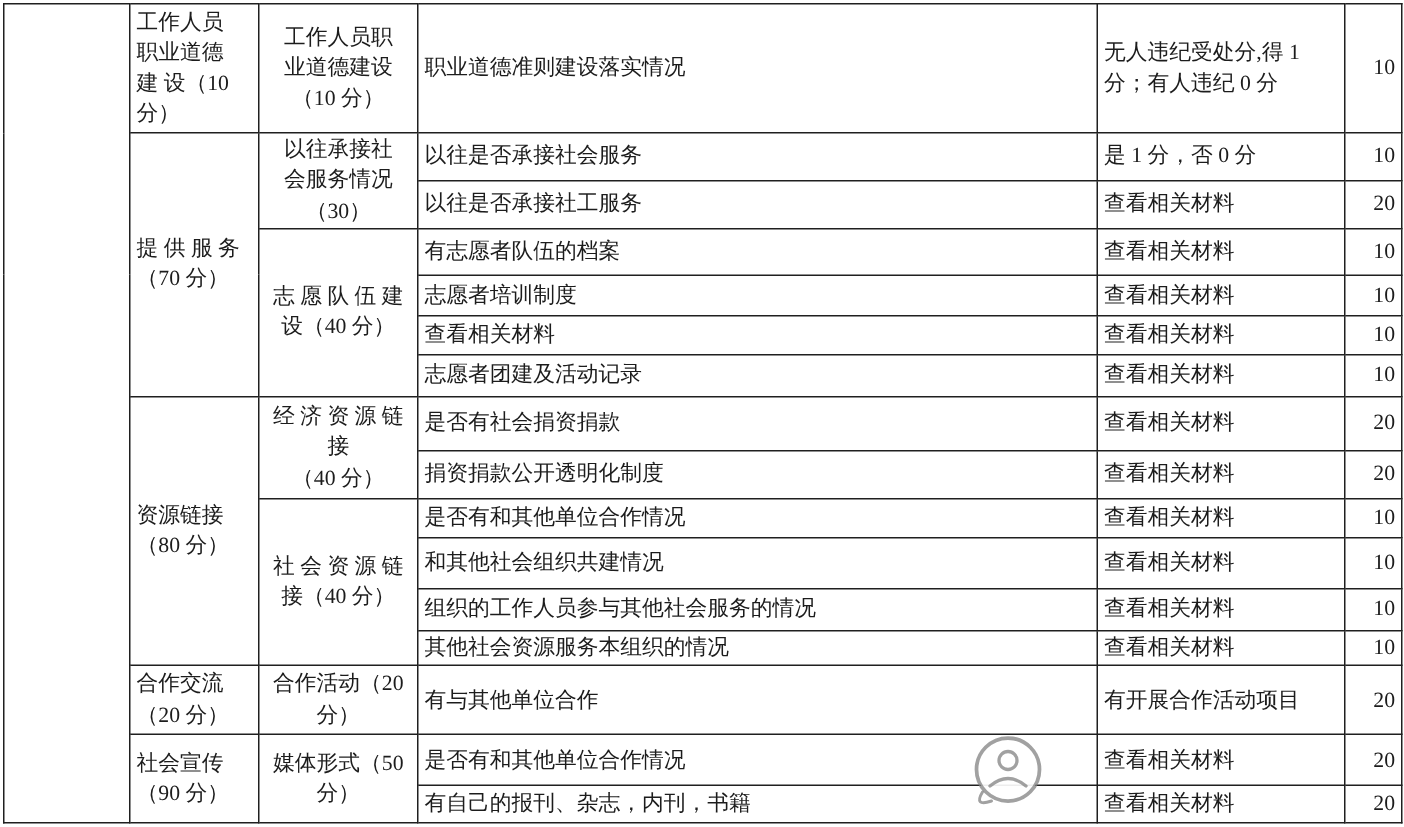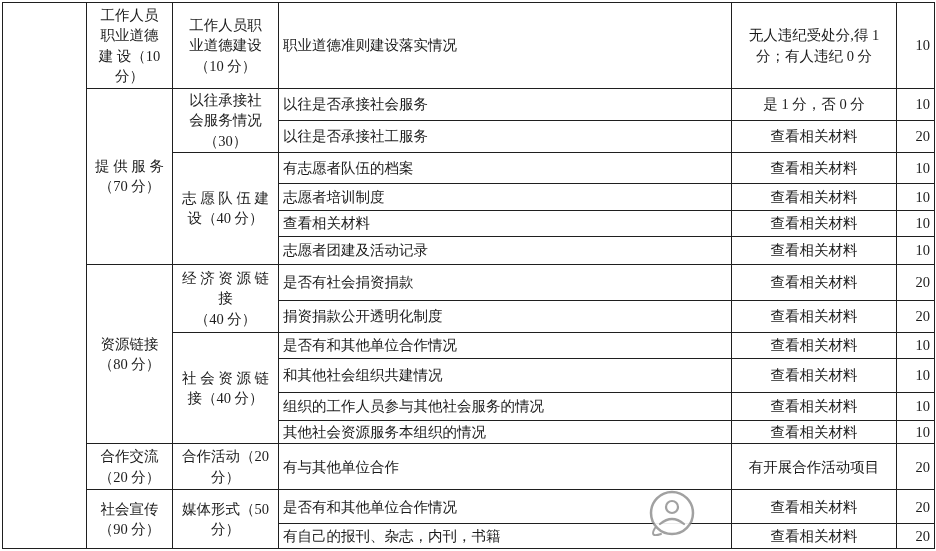--- a/index.html
+++ b/index.html
@@ -19,24 +19,24 @@
   table.eval td{
     border:1px solid #1f1f1f;
     color:#1c1c1c;
     font-size:14.5px;
     line-height:1.4;
     vertical-align:middle;
     white-space:pre-line;
     overflow:hidden;
     padding:1px 4px;
   }
-  td.cat{ text-align:center; padding:1px 5px; }
+  td.cat{ text-align:left; padding:1px 5px; }
   td.sub{ text-align:center; padding:1px 6px;font-family:Liberation Serif, serif; }
   td.ind{ text-align:left; padding:1px 9px; }
-  td.crit{ text-align:center; padding:1px 8px;font-family:Liberation Serif, serif; }
+  td.crit{ text-align:left; padding:1px 8px;font-family:Liberation Serif, serif; }
   td.score{ text-align:right; padding:1px 2px; }
   td.empty-col{ padding:0; }
 
   .watermark{
     position:absolute;
     left:641px;top:488px;
     height:52px;
     display:flex;align-items:center;
     z-index:5;
     pointer-events:none;

